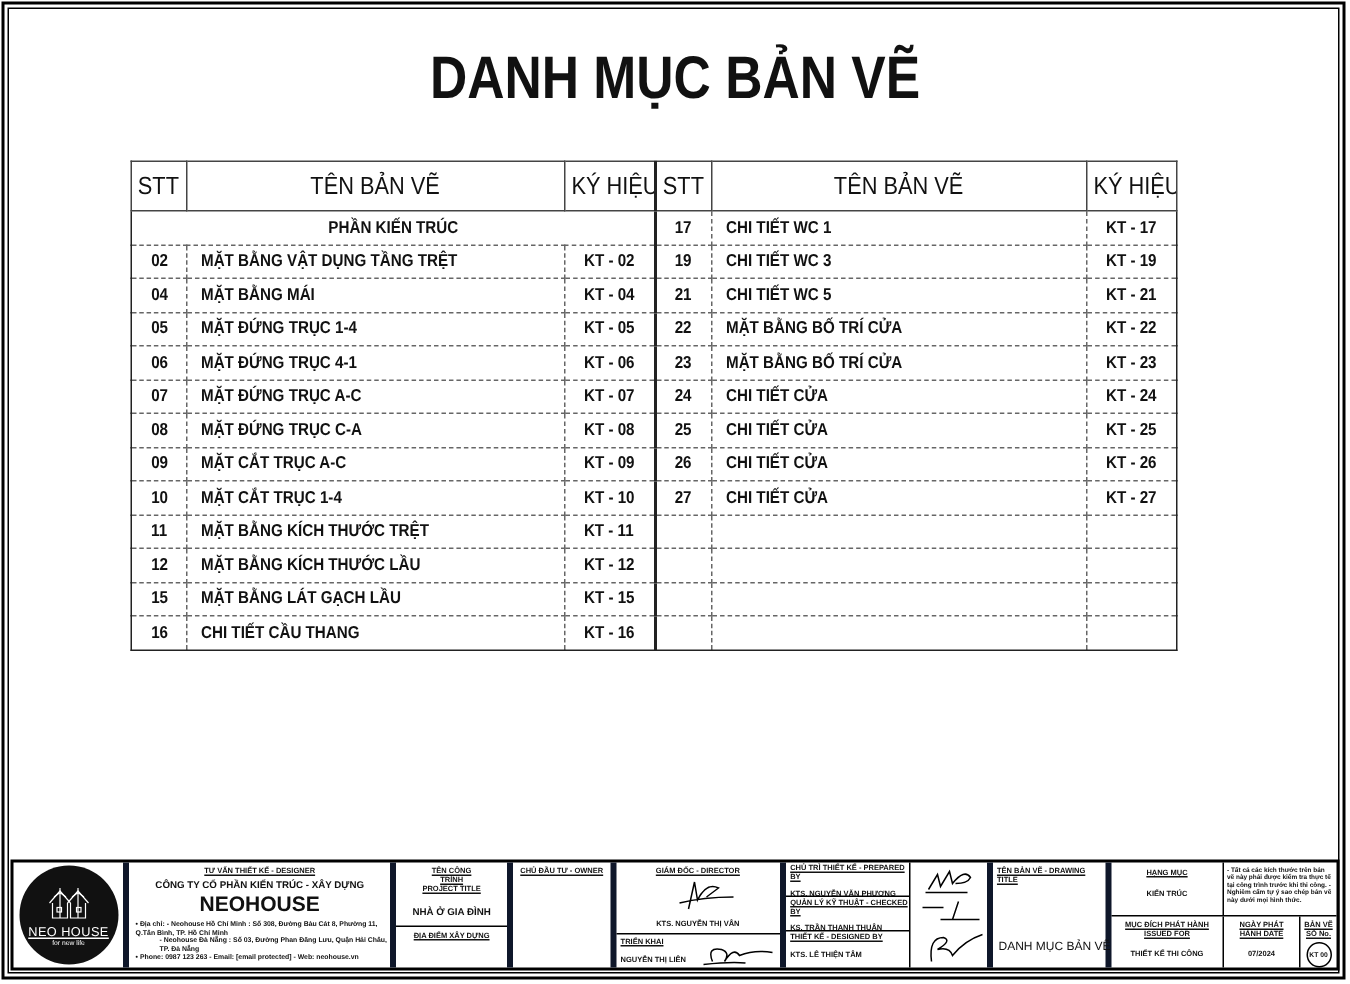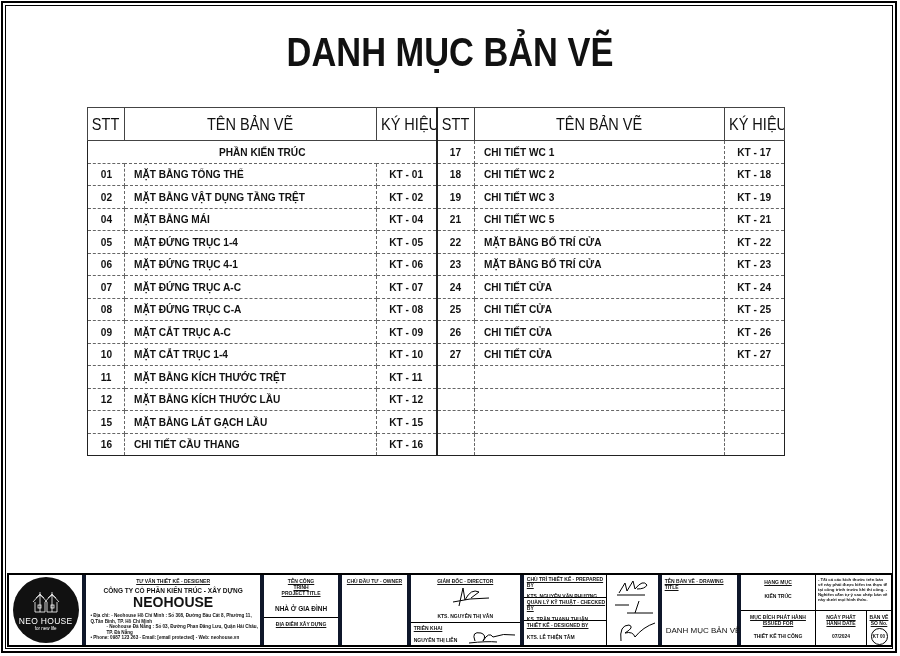--- a/index.html
+++ b/index.html
@@ -14,21 +14,21 @@
   table.list th span{transform-origin:center;}
   .c{text-align:center;}
   .c span{transform-origin:center !important;}
   .name{padding-left:9px !important;text-align:left;}
   table.list .sepL{border-left:2px solid #222;}
   table.list{border:1px solid #222;}
   .tb{position:absolute;left:7px;top:573px;width:886px;height:74px;border:2px solid #000;box-sizing:border-box;display:flex;font-size:5px;font-weight:bold;}
   .tb .cell{border-right:4px solid #0f172a;box-sizing:border-box;position:relative;}
   .logo{width:78px;display:flex;align-items:center;justify-content:center;}
   .logo-circle{width:66px;height:66px;border-radius:50%;background:#111;color:#fff;display:flex;flex-direction:column;align-items:center;justify-content:center;}
-  .logo-circle .brand{font-size:8.5px;font-weight:normal;letter-spacing:0.3px;}
+  .logo-circle .brand{font-size:8.5px;font-weight:normal;letter-spacing:0.3px;text-decoration:underline;}
   .logo-circle .tag{font-size:4.5px;font-weight:normal;}
   .u{text-decoration:underline;}
   .small{font-size:4.6px;line-height:5.5px;}
   .sig{position:absolute;}
 </style>
 </head>
 <body>
 
 <div class="frame-outer"></div>
 <div class="frame-inner"></div>
@@ -54,28 +54,20 @@
       <th><span>KÝ HIỆU</span></th>
     </tr>
   </thead>
   <tbody id="tbody">
     <tr>
       <td colspan="3" class="c"><span>PHẦN KIẾN TRÚC</span></td>
       <td class="c sepL"><span>17</span></td>
       <td class="name"><span>CHI TIẾT WC 1</span></td>
       <td class="c"><span>KT - 17</span></td>
     </tr>
-  <tr>
-        <td class="c"><span>01</span></td>
-        <td class="name"><span>MẶT BẰNG TỔNG THỂ</span></td>
-        <td class="c"><span>KT - 01</span></td>
-        <td class="c sepL"><span>18</span></td>
-        <td class="name"><span>CHI TIẾT WC 2</span></td>
-        <td class="c"><span>KT - 18</span></td>
-      </tr>
       <tr>
         <td class="c"><span>02</span></td>
         <td class="name"><span>MẶT BẰNG VẬT DỤNG TẦNG TRỆT</span></td>
         <td class="c"><span>KT - 02</span></td>
         <td class="c sepL"><span>19</span></td>
         <td class="name"><span>CHI TIẾT WC 3</span></td>
         <td class="c"><span>KT - 19</span></td>
       </tr>
       <tr>
         <td class="c"><span>04</span></td>

